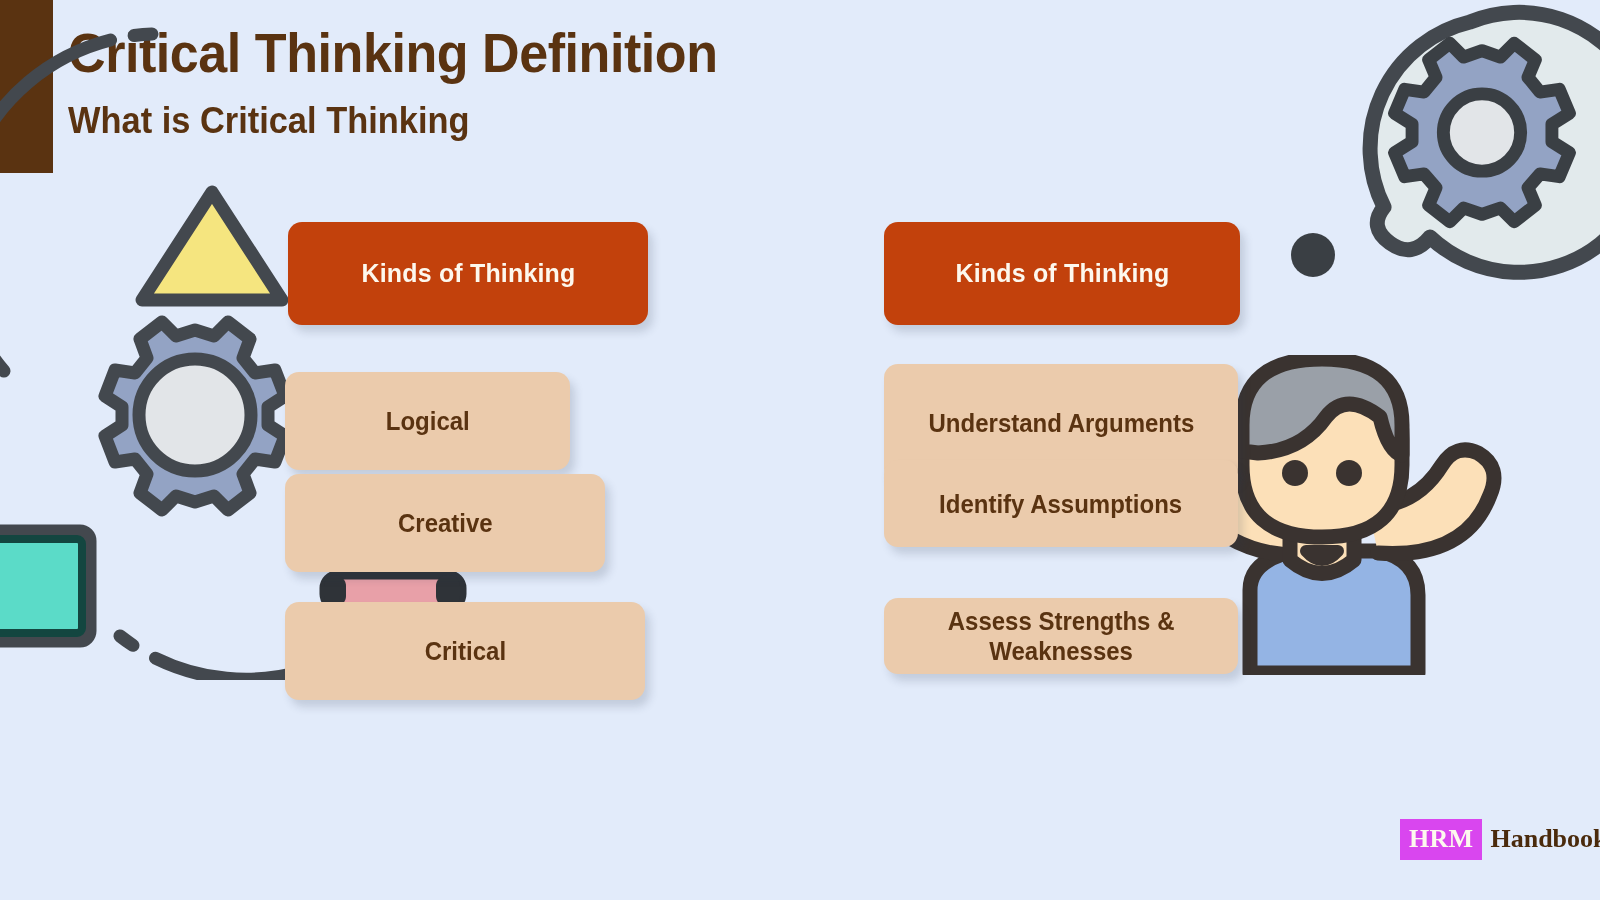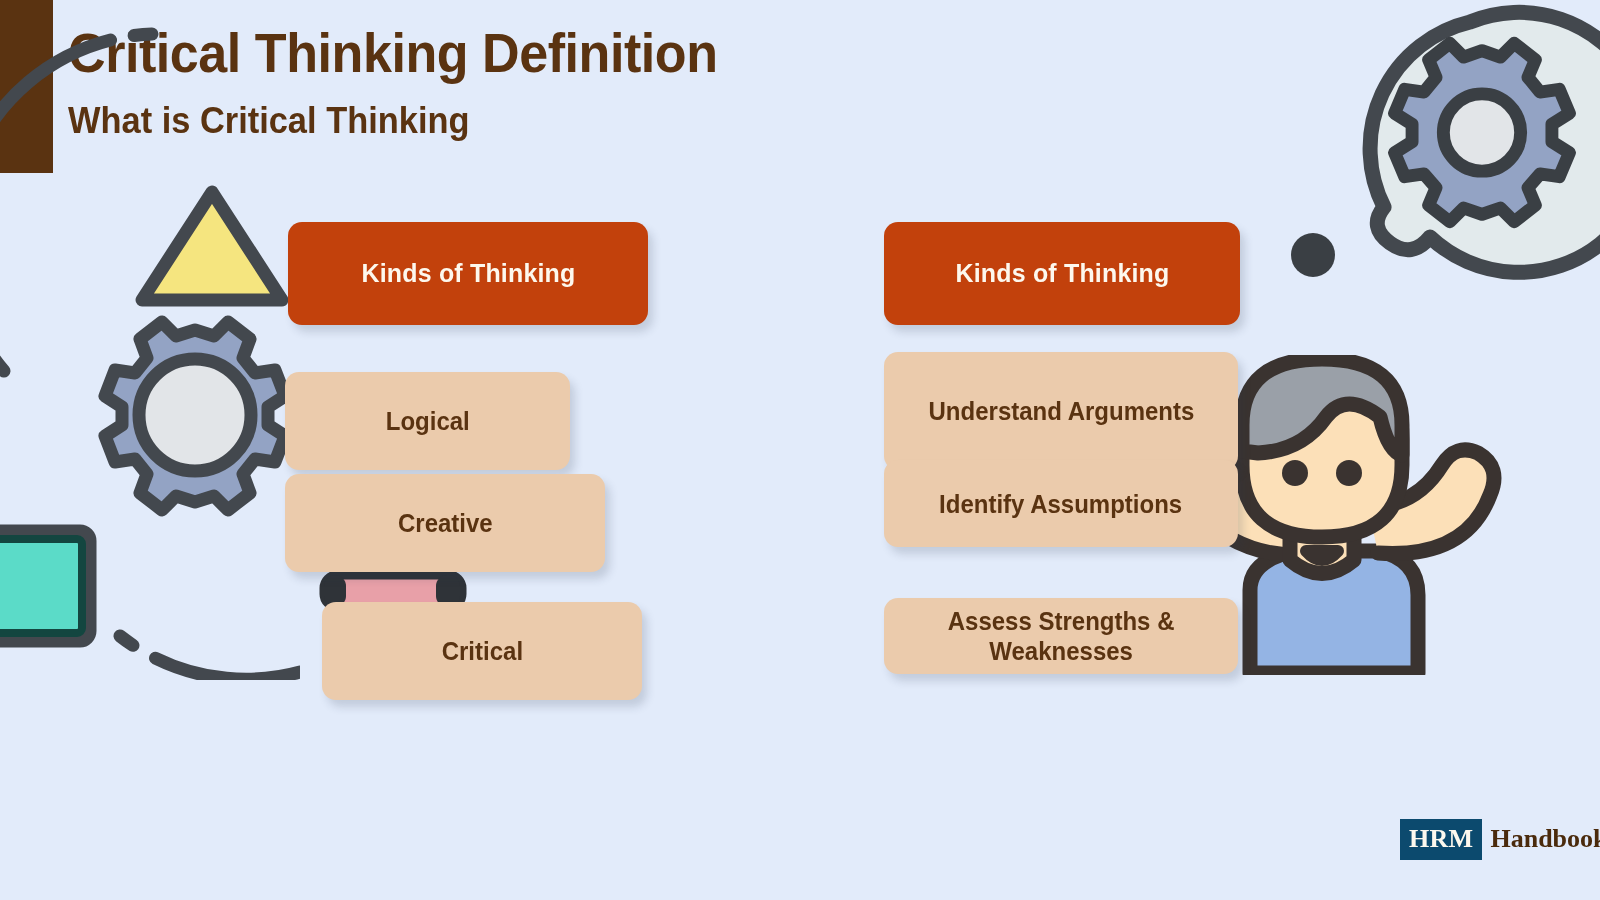--- a/index.html
+++ b/index.html
@@ -85,21 +85,21 @@
   #eraser { position: absolute; z-index: 20; pointer-events: none; }
 
   
   #logo {
     position: absolute;
     left: 1400px; top: 819px;
     display: flex; align-items: stretch;
     z-index: 40;
   }
   #logo-mark {
-    background: #0c4a6e;
+    background: #d946ef;
     color: #fdf8ee;
     font-family: "Liberation Serif", serif;
     font-weight: 700;
     font-size: 26px;
     padding: 7px 9px 8px 9px;
     line-height: 1;
     letter-spacing: 0.3px;
   }
   #logo-word {
     color: #4a2a0c;
@@ -201,29 +201,29 @@
   </div>
 
   <div class="card item" style="left:285px; top:364px; width:285px; height:98px;margin-top:8px;">
     <span class="txt">Logical</span>
   </div>
 
   <div class="card item" style="left:285px; top:474px; width:320px; height:98px;">
     <span class="txt">Creative</span>
   </div>
 
-  <div class="card item" style="left:285px; top:602px; width:320px; height:98px;margin-left:37px;">
+  <div class="card item" style="left:285px; top:602px; width:360px; height:98px;">
     <span class="txt">Critical</span>
   </div>
 
   <div class="card head" style="left:884px; top:222px; width:356px; height:103px;">
     <span class="txt">Kinds of Thinking</span>
   </div>
 
-  <div class="card item" style="left:884px; top:352px; width:354px; height:118px;">
+  <div class="card item" style="left:884px; top:364px; width:354px; height:118px;">
     <span class="txt">Understand Arguments</span>
   </div>
 
   <div class="card item" style="left:884px; top:460px; width:354px; height:87px;">
     <span class="txt">Identify Assumptions</span>
   </div>
 
   <div class="card item" style="left:884px; top:598px; width:354px; height:76px; white-space:pre-line;">
     <span class="txt">Assess Strengths &amp;
 Weaknesses</span>

